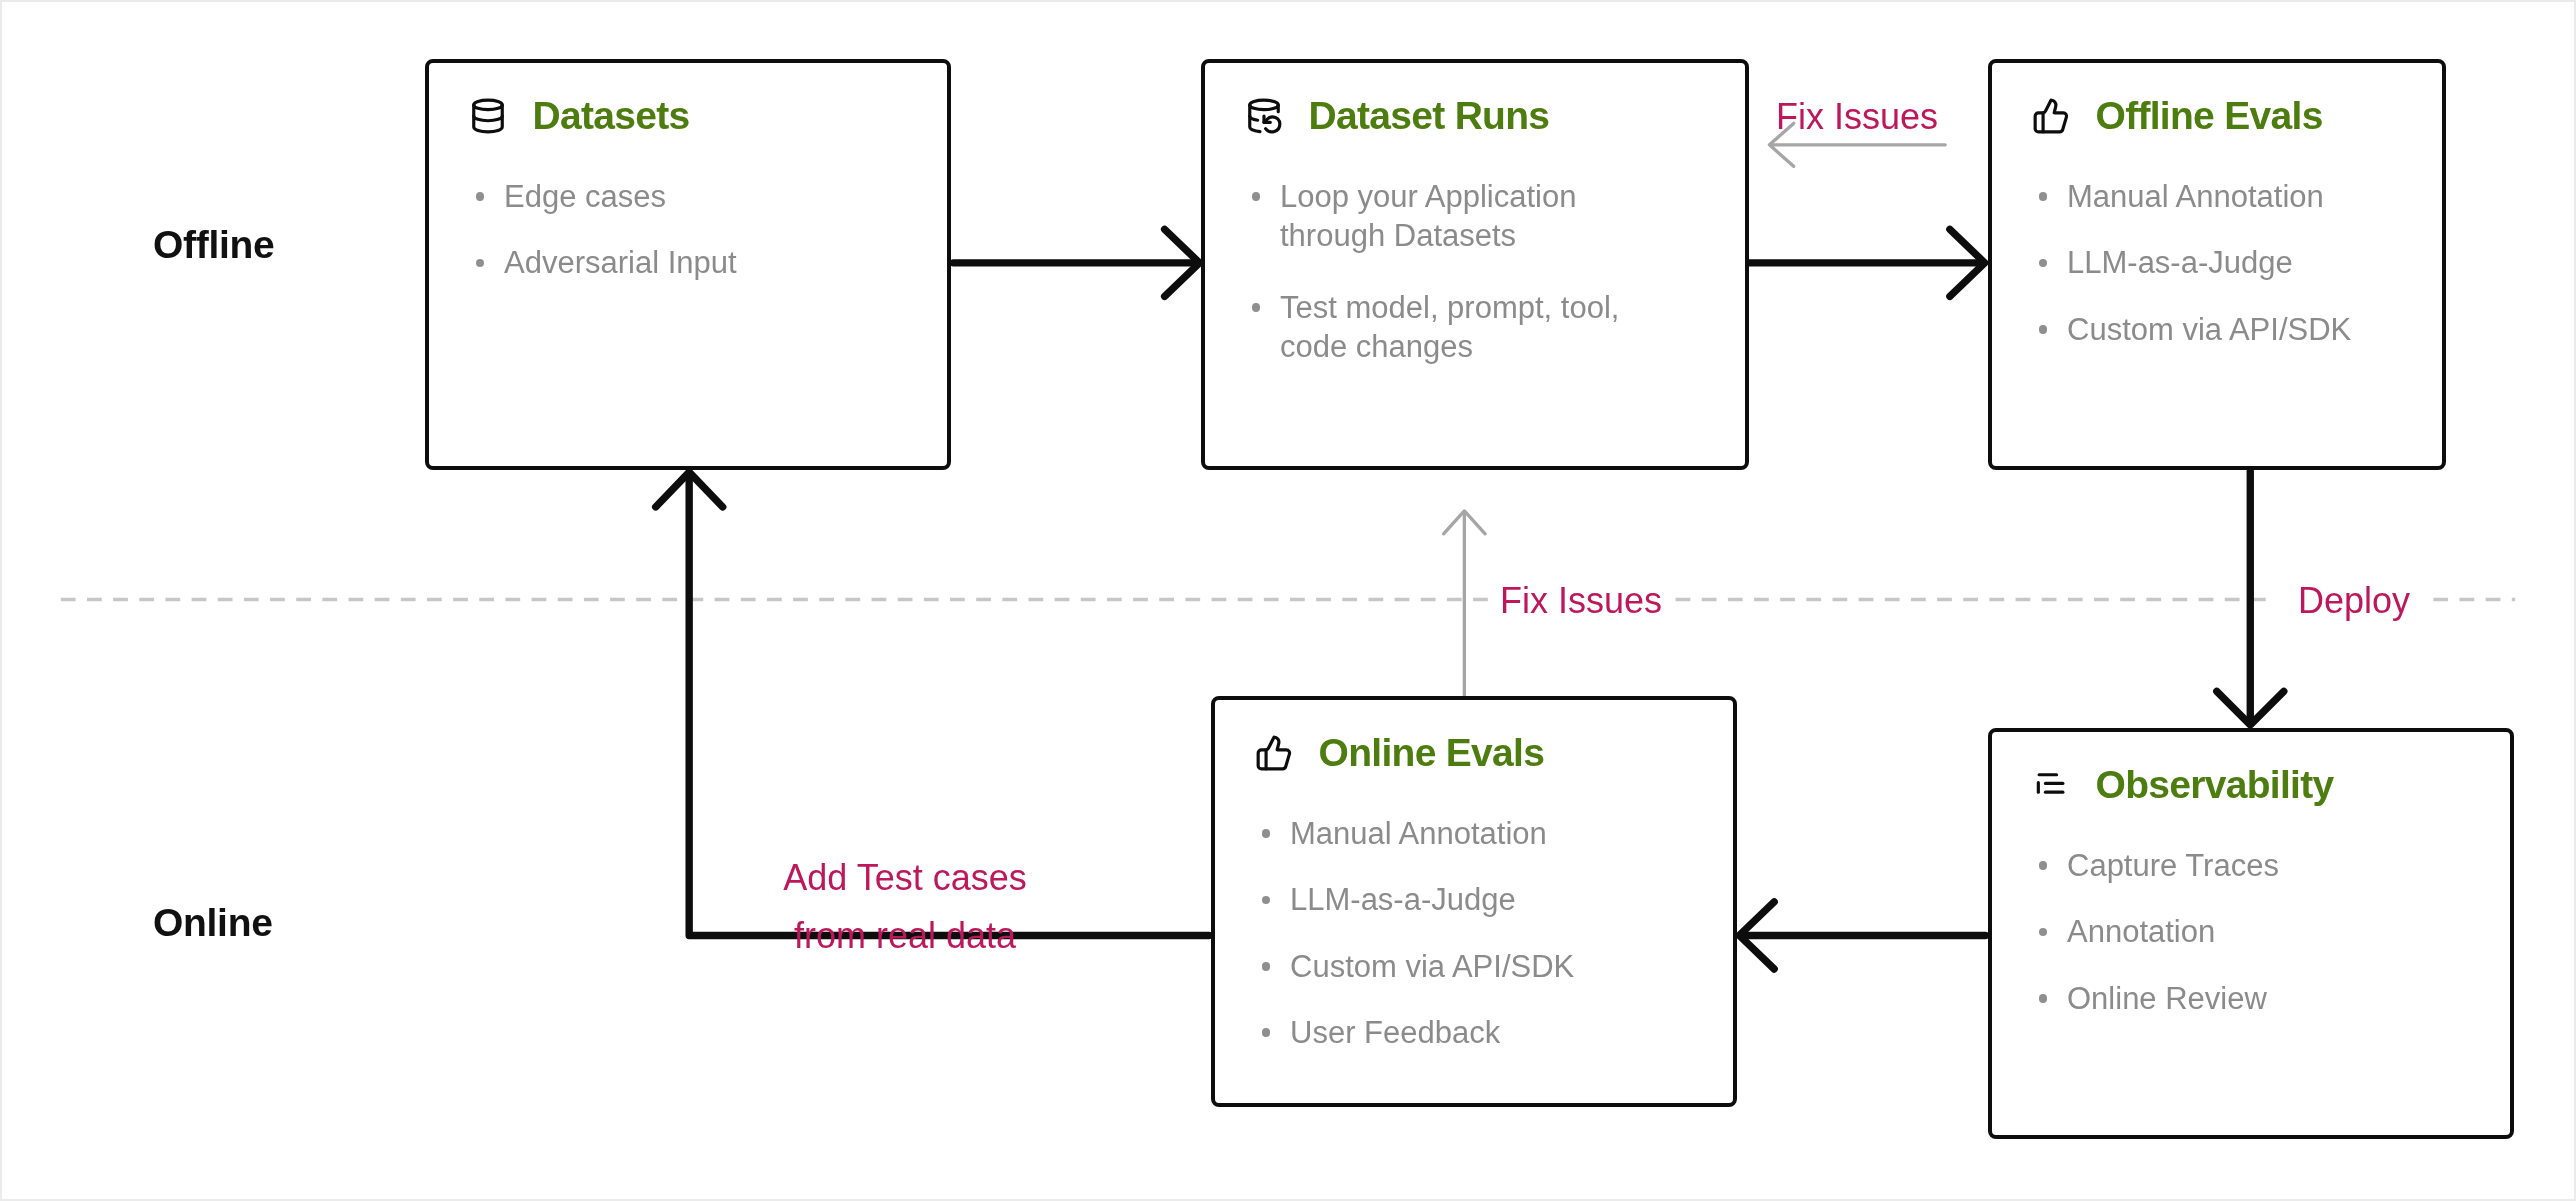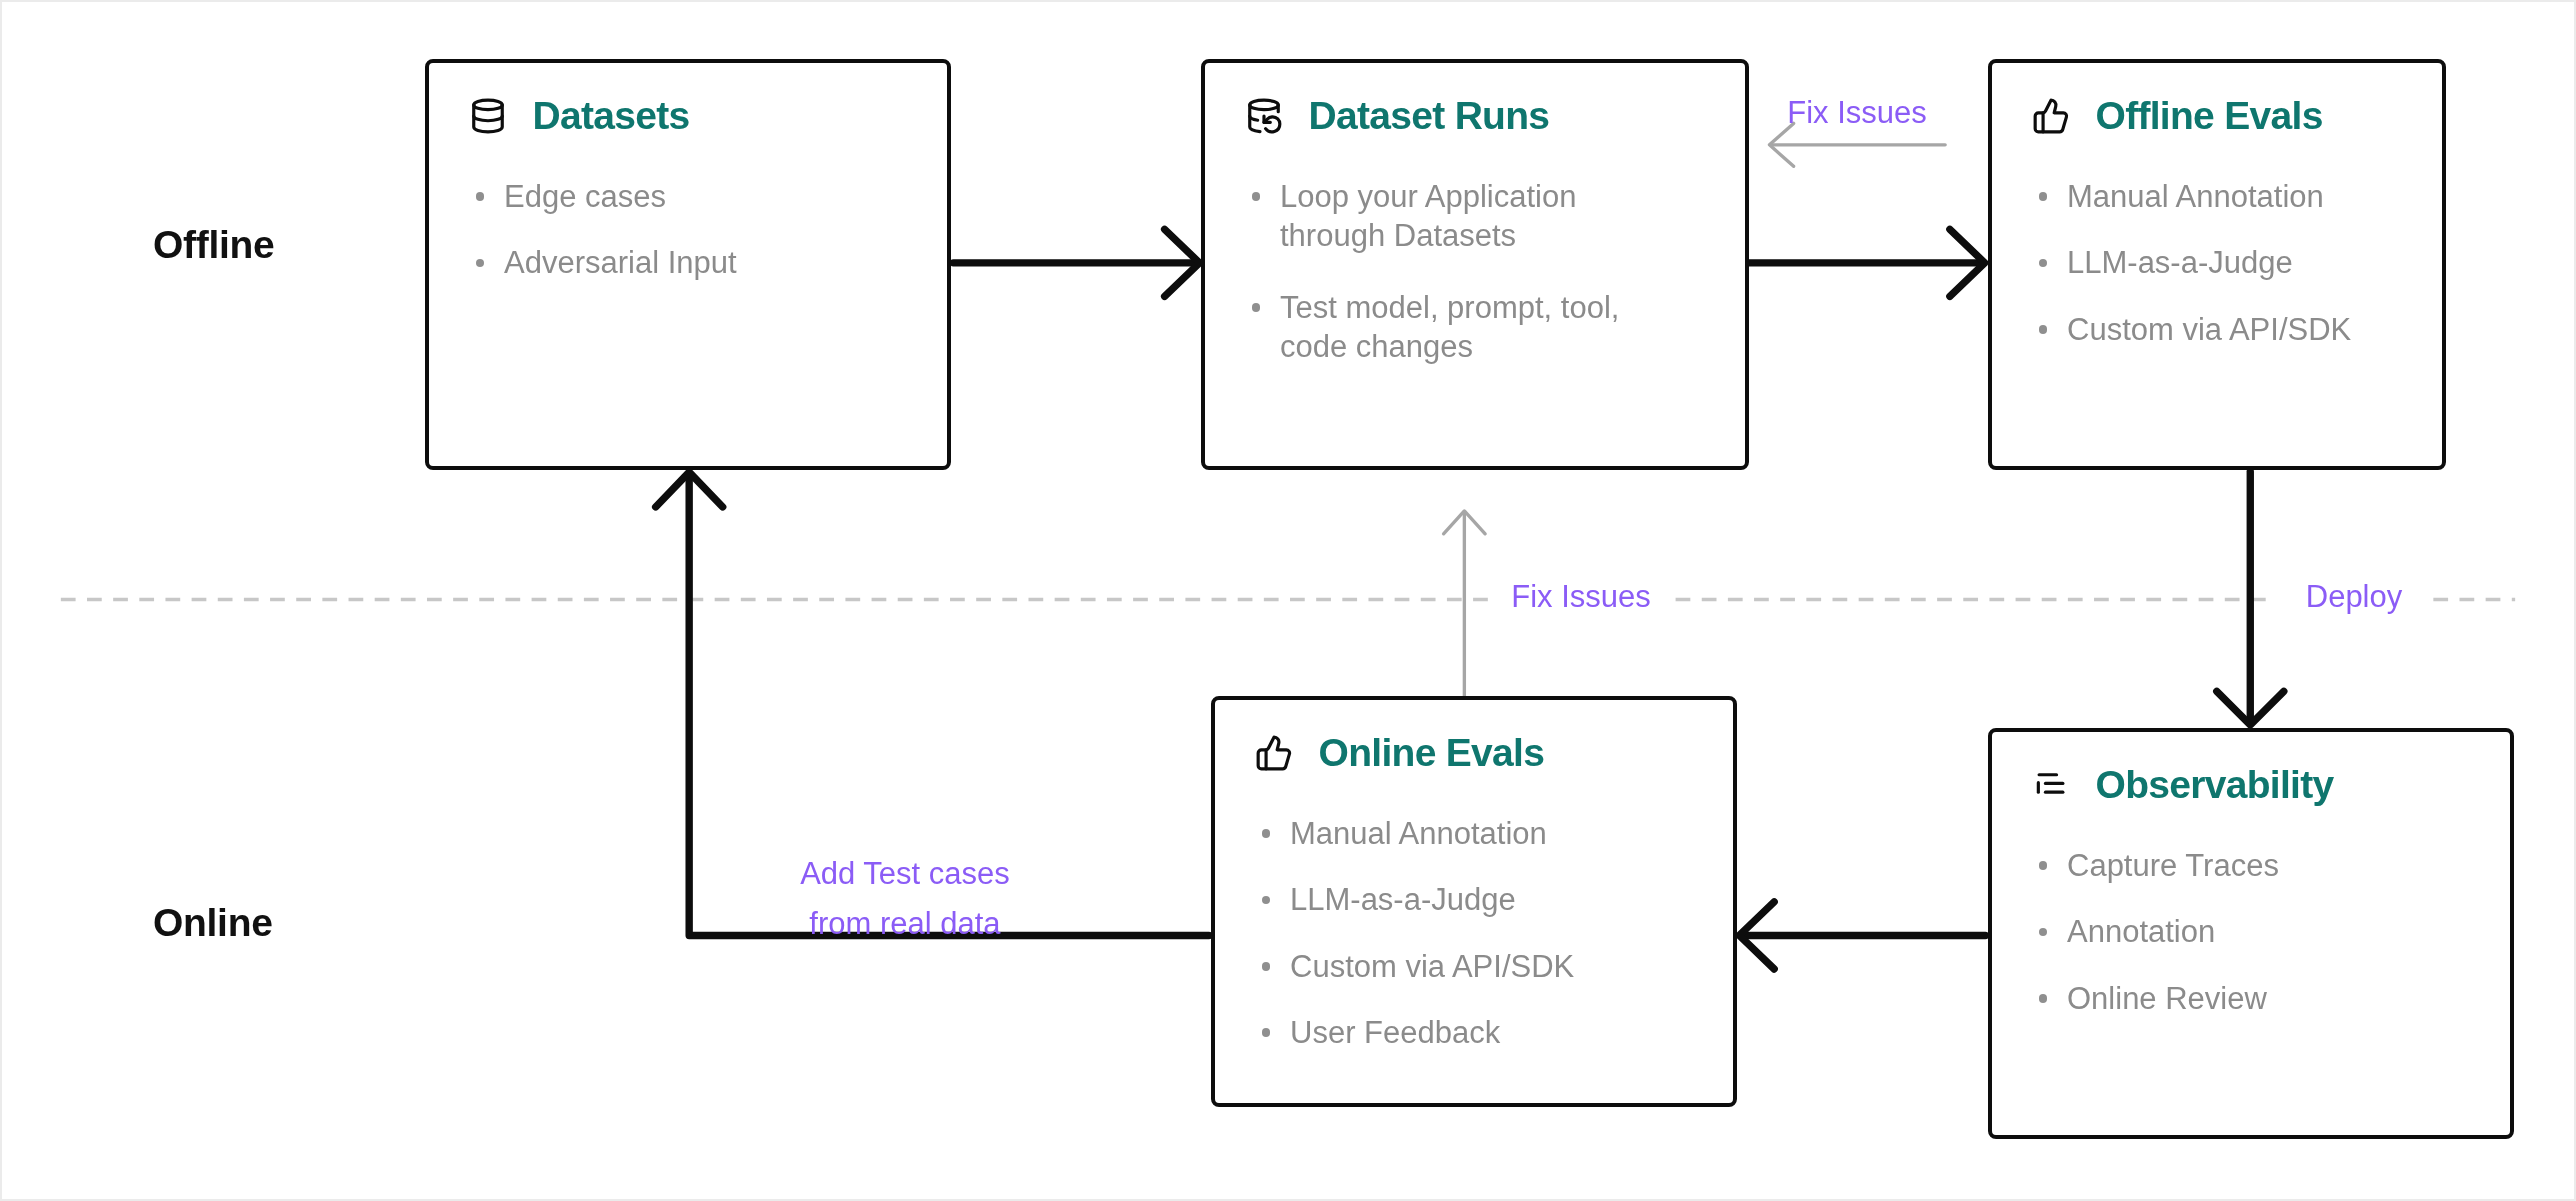--- a/index.html
+++ b/index.html
@@ -17,41 +17,41 @@
     position:absolute;
     box-sizing:border-box;
     background:#ffffff;
     border:4px solid #0d0d0d;
     border-radius:8px;
     padding:28px 40px;
   }
   .box-head{display:flex;align-items:center;gap:25.5px;margin-top:4px;}
   .box-head svg{flex:0 0 auto;color:#0d0d0d;}
   .box-title{
-    font-size:39px;font-weight:700;color:#0f766e;letter-spacing:-0.7px;line-height:1.1;
+    font-size:39px;font-weight:700;color:#4d7c0f;letter-spacing:-0.7px;line-height:1.1;
     white-space:nowrap;
   }
   ul.bullets{list-style:none;margin:39px 0 0 0;padding:0;}
   ul.bullets li{
     position:relative;padding-left:35px;margin:0;
     font-size:31px;line-height:1.27;color:#8b8b8b;
     max-width:402px;
   }
   ul.bullets li + li{margin-top:27px;}
   ul.bullets li::before{
     content:"";position:absolute;left:6.7px;top:15.4px;
     width:8.7px;height:8.7px;border-radius:50%;background:#8f8f8f;
   }
 
   .section-label{
     position:absolute;font-size:39px;font-weight:700;color:#111111;line-height:1;
     letter-spacing:-0.3px;
   }
   .edge-label{
-    position:absolute;font-size:31px;color:#8b5cf6;line-height:1.25;text-align:center;
+    position:absolute;font-size:36px;color:#be185d;line-height:1.25;text-align:center;
   }
   .edge-label.pre{white-space:pre-line;line-height:1.6;}
 
   
   .box.datasets     {left:425px;  top:59px;   width:526px; height:411px;}
   .box.dataset-runs {left:1201px; top:59px;   width:548px; height:411px;}
   .box.offline-evals{left:1988px; top:59px;   width:458px; height:411px;}
   .box.online-evals {left:1211px; top:696px; width:526px; height:411px;}
   .box.observability{left:1988px; top:728px; width:526px; height:411px;}
 

